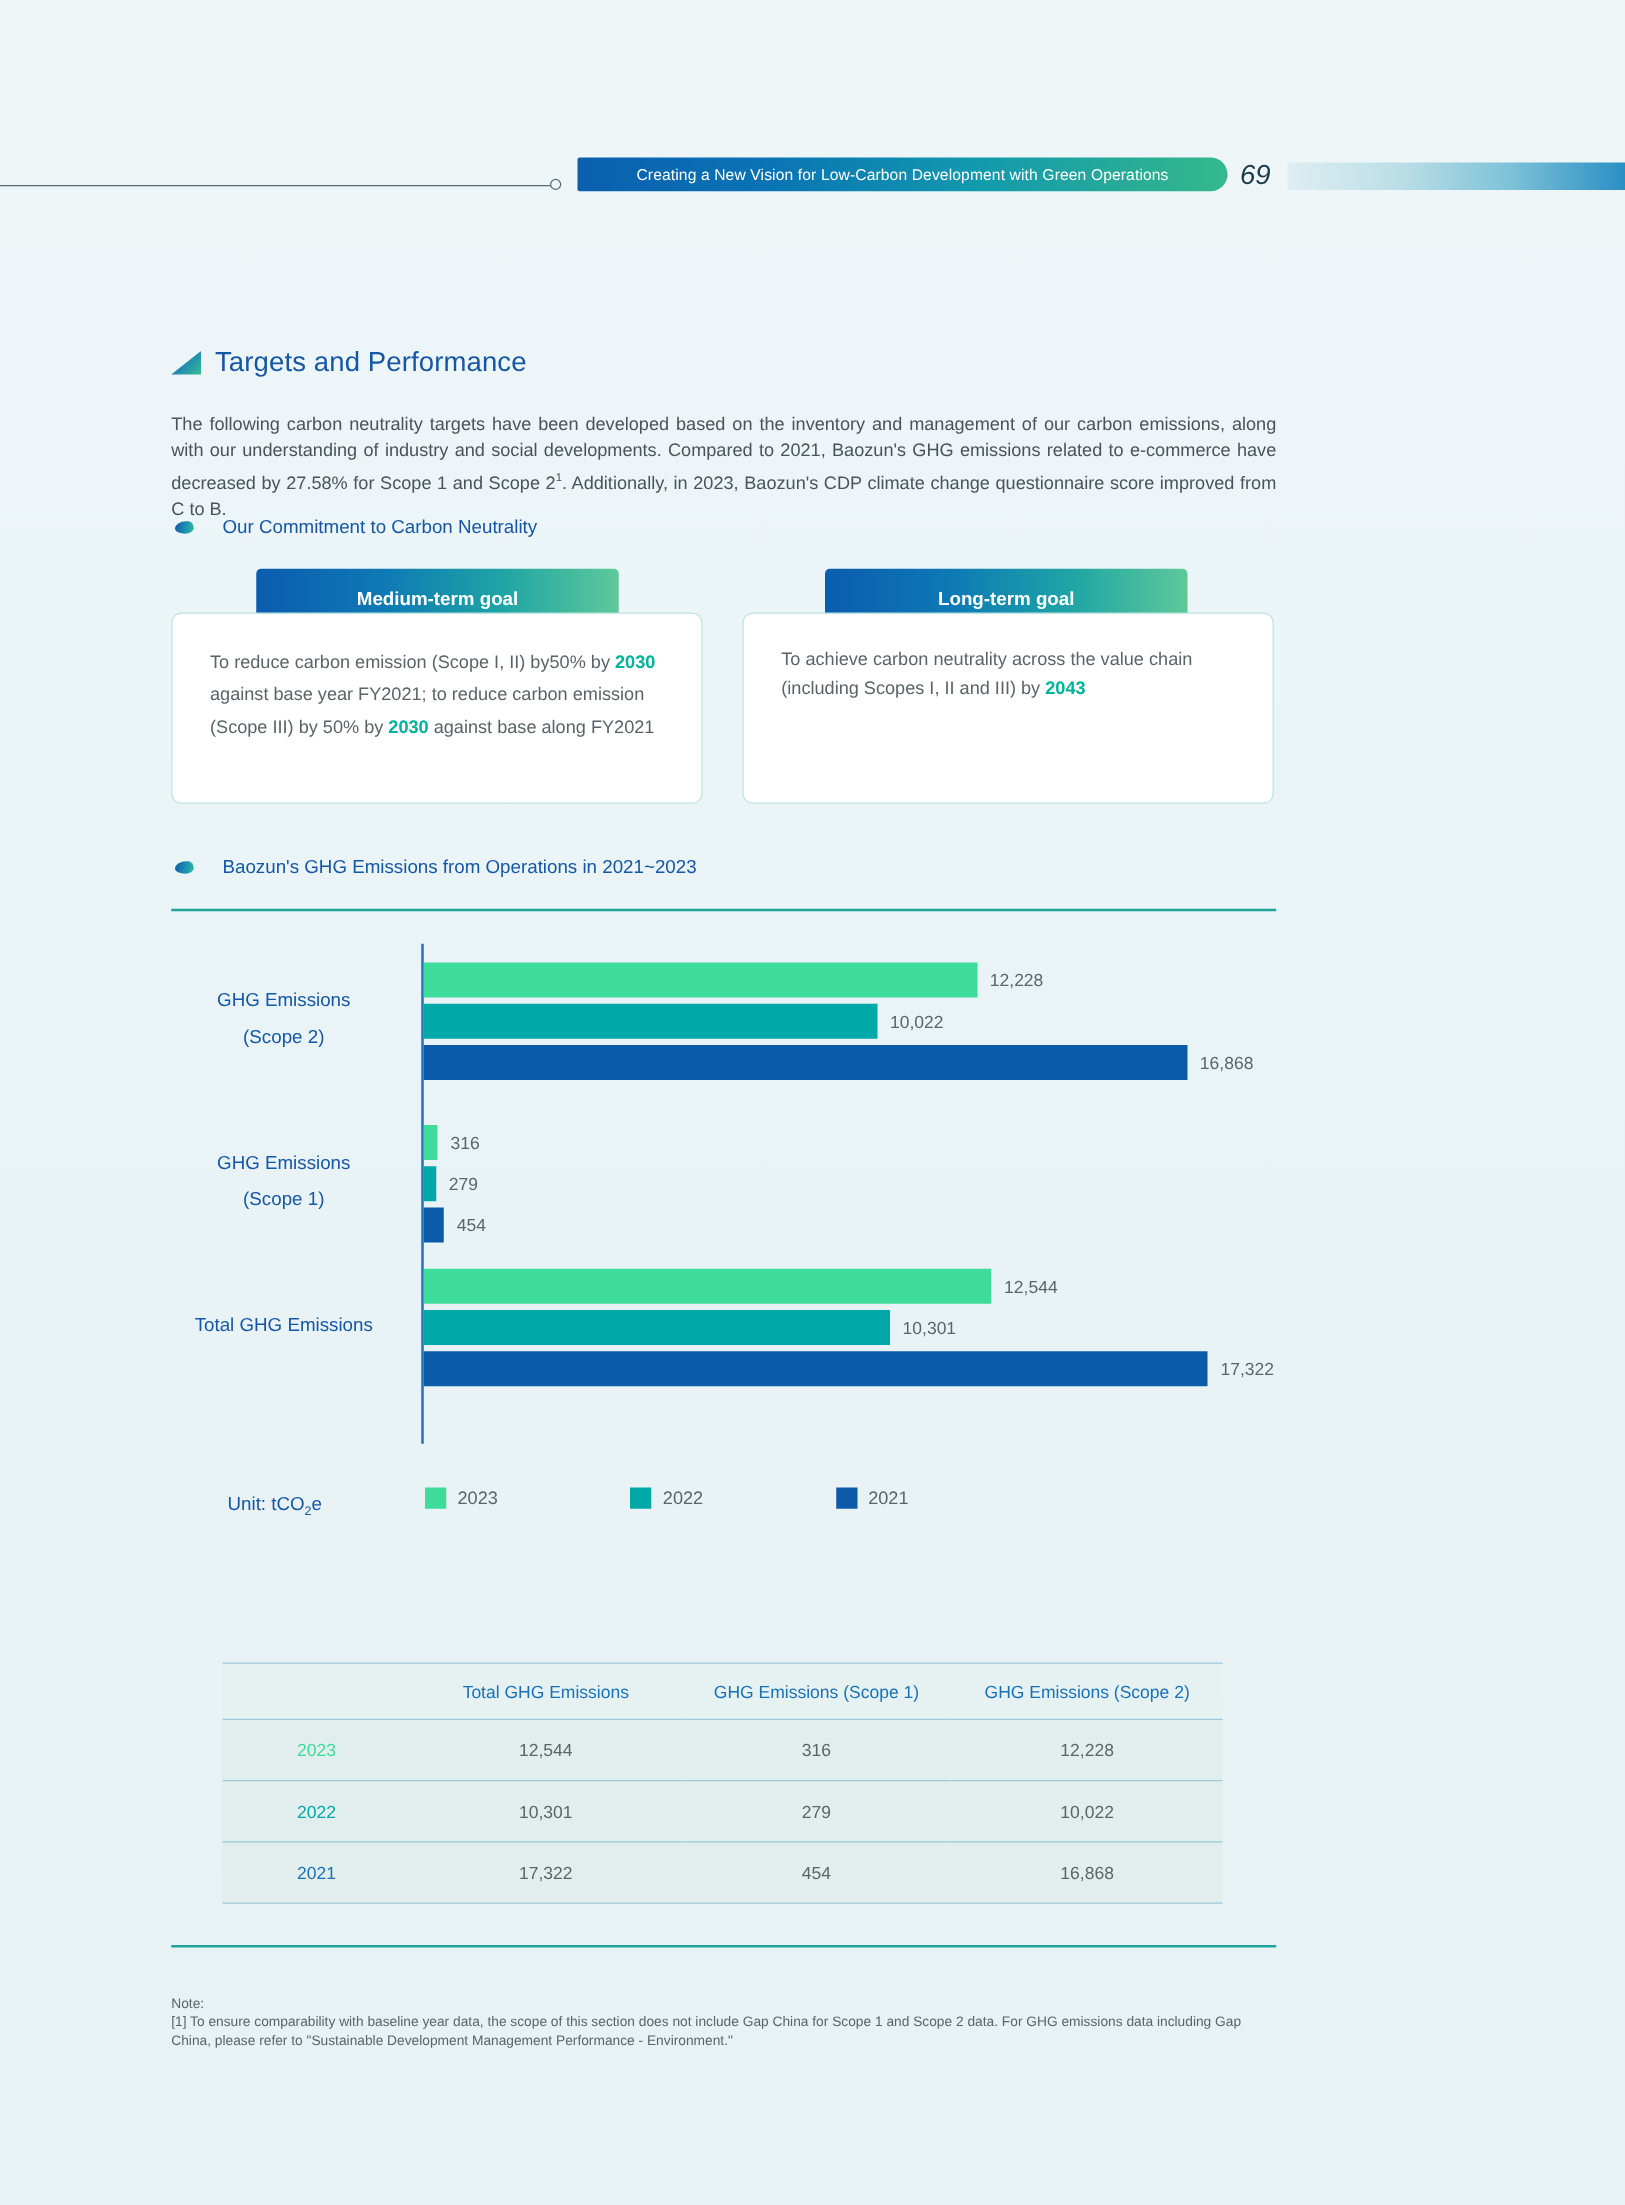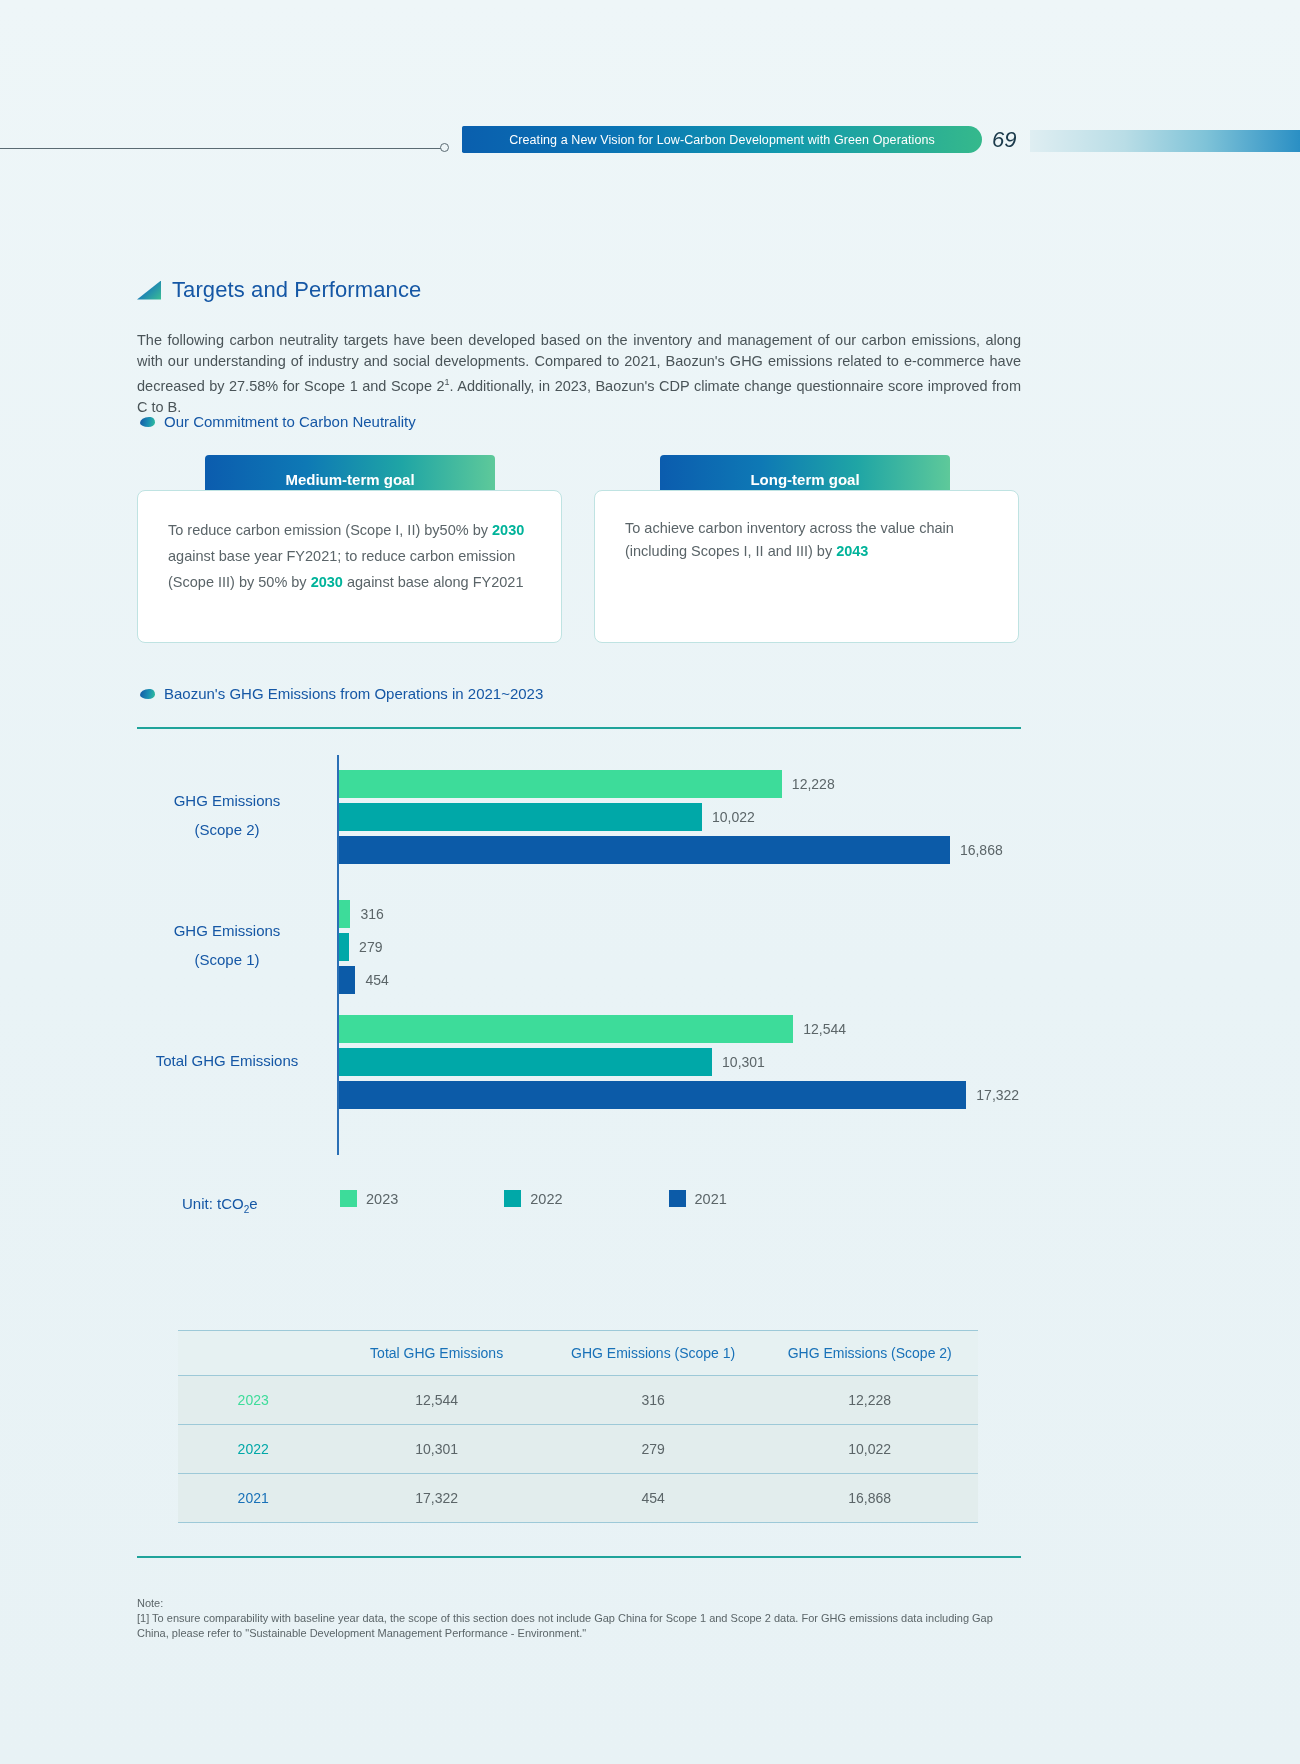--- a/index.html
+++ b/index.html
@@ -31,21 +31,21 @@
   .sec-mark { width: 24px; height: 19px; background: linear-gradient(135deg,#1a62ad 0%,#1d84b3 45%,#3bbf94 100%);
               clip-path: polygon(0 100%, 100% 0, 100% 100%); }
   .sec-title h1 { font-size: 22px; font-weight: normal; color: #1557a5; letter-spacing: .1px; }
 
   
   .intro { position: absolute; left: 137px; top: 330px; width: 884px;
            font-size: 14.5px; line-height: 21px; color: #4a5458; text-align: justify; }
   .intro sup { font-size: 9px; vertical-align: super; }
 
   
-  .subhead { position: absolute; display: flex; align-items: center; gap: 9px; justify-content: flex-end; }
+  .subhead { position: absolute; display: flex; align-items: center; gap: 23px; justify-content: flex-end; }
   .subhead .bullet { width: 15px; height: 10px;
       background: linear-gradient(100deg,#1557a5 0%,#1b8fb4 55%,#2fbf9a 100%);
       border-radius: 60% 30% 45% 55% / 60% 55% 45% 40%; }
   .subhead span.lbl { font-size: 15px; color: #1557a5; }
   #sub-commit { left: 140px; top: 413px; }
   #sub-chart  { left: 140px; top: 685px; }
 
   
   .goal { position: absolute; }
   .goal-tab { position: absolute; height: 48px; border-radius: 4px 4px 0 0;
@@ -134,21 +134,21 @@
     <div class="goal-body">
       <p><span>To reduce carbon emission (Scope I, II)  by50% by </span><b>2030</b><span> against base year FY2021;  to reduce carbon emission  (Scope III)  by 50% by </span><b>2030</b><span> against base along FY2021</span></p>
     </div>
   </div>
 
   <div class="goal" id="goal-long">
     <div class="goal-tab">
       <span>Long-term goal</span>
     </div>
     <div class="goal-body">
-      <p><span>To achieve carbon inventory across the value chain (including Scopes I, II and III)  by </span><b>2043</b><span></span></p>
+      <p><span>To achieve carbon neutrality across the value chain (including Scopes I, II and III)  by </span><b>2043</b><span></span></p>
     </div>
   </div>
 
   <div class="subhead" id="sub-chart">
     <div class="bullet"></div>
     <span class="lbl">Baozun's GHG Emissions from Operations in 2021~2023</span>
   </div>
 
   <div class="chart-rule"></div>
 

